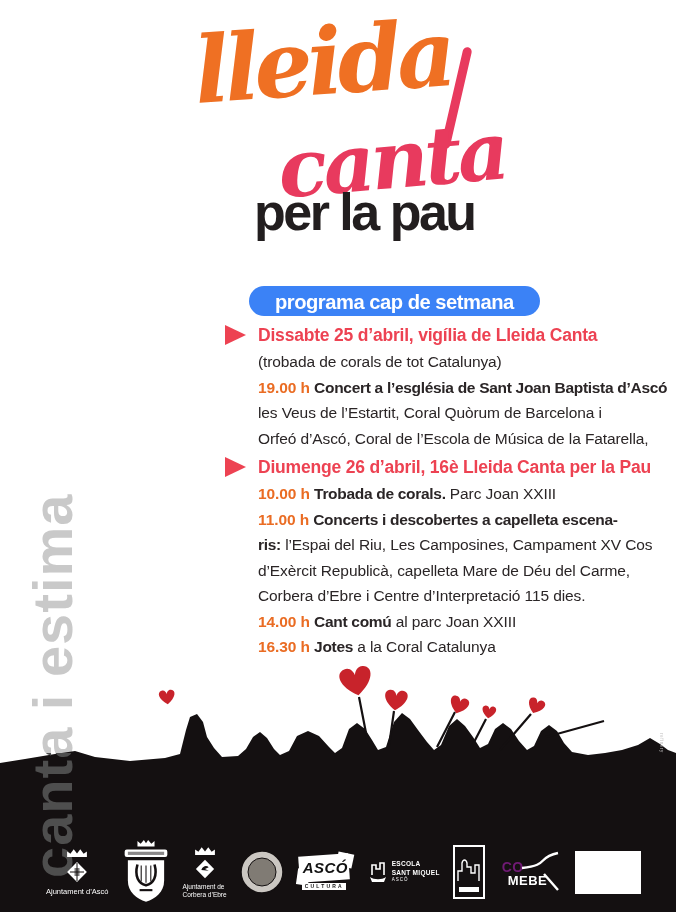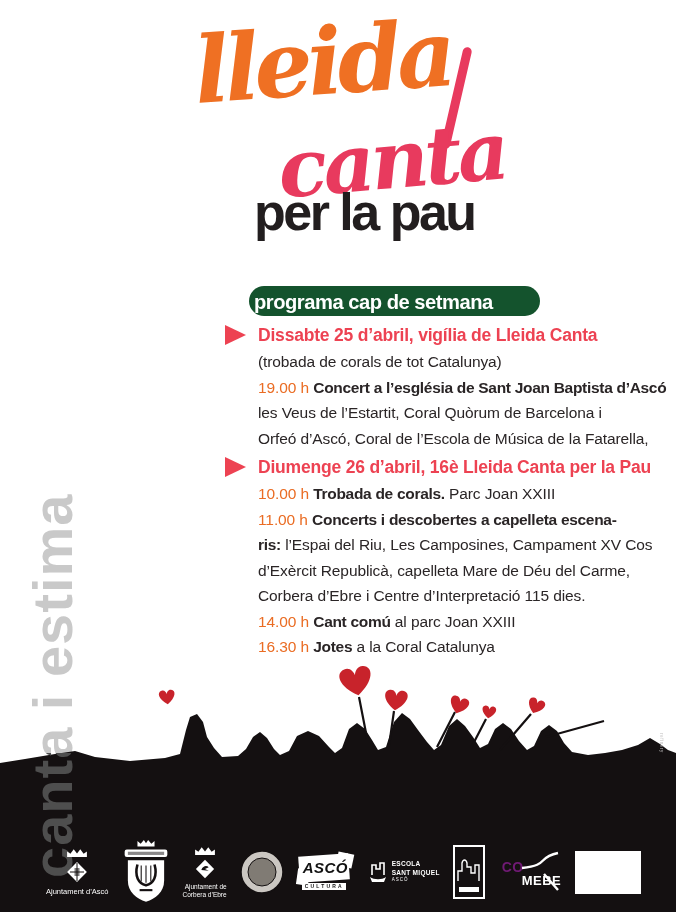--- a/index.html
+++ b/index.html
@@ -10,67 +10,67 @@
   .t-lleida{position:absolute;left:194px;top:16px;font:700 italic 92px/1 "DejaVu Serif",serif;
             color:#ef7023;transform:rotate(-4deg);letter-spacing:-5px;z-index:2;}
   .t-canta{position:absolute;left:278px;top:120px;font:700 italic 80px/1 "DejaVu Serif",serif;
            color:#e83a5e;transform:rotate(-5deg);letter-spacing:-4px;z-index:2;}
   .t-slash{position:absolute;left:452px;top:46px;width:9px;height:104px;background:#e83a5e;
            border-radius:5px;transform:rotate(13deg);z-index:1;}
   .t-perlapau{position:absolute;left:254px;top:186px;font:900 52px/1 "Liberation Sans",sans-serif;
               color:#221e1f;letter-spacing:-2.5px;z-index:2;}
 
   
-  .pill{position:absolute;left:249px;top:286px;width:291px;height:30px;background:#14532d;
-        border-radius:15px;display:flex;align-items:center;z-index:2;}
+  .pill{position:absolute;left:249px;top:286px;width:291px;height:30px;background:#3b82f6;
+        border-radius:15px;display:flex;align-items:center;justify-content:center;z-index:2;}
   .pill span{color:#fff;font:700 21px/1 "Liberation Sans",sans-serif;letter-spacing:-.5px;
              transform:scaleX(.96);white-space:nowrap;}
 
   
   .schedule{position:absolute;left:258px;top:322px;width:416px;z-index:2;}
   .section + .section{margin-top:3px;}
   .sec-head{position:relative;font:700 17.5px/26px "Liberation Sans",sans-serif;color:#ed4252;
             margin-bottom:1px;white-space:nowrap;letter-spacing:-.2px;}
   .tri{position:absolute;left:-33px;top:3px;width:0;height:0;
        border-top:10px solid transparent;border-bottom:10px solid transparent;
        border-left:21px solid #ed4252;}
   .line{font:400 15.5px/25.5px "Liberation Sans",sans-serif;color:#2a2526;
         white-space:nowrap;letter-spacing:-.1px;}
-  .seg-time{color:#ea6c23;font-weight:400;}
+  .seg-time{color:#ea6c23;font-weight:700;}
   .seg-b{font-weight:700;letter-spacing:-.3px;}
 
   
   .vside{position:absolute;left:20px;top:878px;width:500px;height:66px;
          transform:rotate(-90deg);transform-origin:0 0;
          font:800 56px/66px "Liberation Sans",sans-serif;letter-spacing:1px;white-space:nowrap;}
   .vside.light{color:#c9c9c9;clip-path:inset(0 0 0 125px);z-index:0;}
   .vside.dark{color:#4e4e4e;clip-path:inset(0 375px 0 0);z-index:4;}
 
   
   .sil{position:absolute;left:0;top:665px;z-index:1;display:block;}
 
   
   .logos{position:absolute;left:46px;top:836px;height:72px;display:flex;align-items:center;
          gap:13px;z-index:5;}
   .lg{display:flex;flex-direction:column;align-items:center;justify-content:center;gap:2px;}
-  .lg-label{color:#fff;font:400 7.5px/1.2 "Liberation Sans",sans-serif;text-align:right;white-space:nowrap;}
+  .lg-label{color:#fff;font:400 7.5px/1.2 "Liberation Sans",sans-serif;text-align:left;white-space:nowrap;}
   .lg-label.small{font-size:6.5px;}
   .asco-logo{position:relative;width:58px;height:42px;}
   .asco-shard{position:absolute;background:#fff;}
   .asco-txt{position:absolute;left:6px;top:9px;color:#111;font:900 italic 15px/1 "Liberation Sans",sans-serif;
             letter-spacing:.5px;z-index:2;}
   .asco-bar{position:absolute;left:5px;bottom:3px;background:#fff;color:#111;
             font:700 5px/1 "Liberation Sans",sans-serif;letter-spacing:2.2px;padding:1.5px 2px 1px 3px;z-index:2;}
   .escola-wrap{display:flex;flex-direction:row;align-items:center;gap:4px;}
   .escola-txt{display:flex;flex-direction:column;color:#fff;}
   .escola-l1{font:700 6.5px/1.3 "Liberation Sans",sans-serif;letter-spacing:.3px;}
   .escola-l3{font:400 4.5px/1.4 "Liberation Sans",sans-serif;letter-spacing:1px;}
   .comebe{position:relative;width:64px;height:44px;}
   .comebe-co{position:absolute;left:4px;top:10px;color:#701a75;font:800 14px/1 "Liberation Sans",sans-serif;letter-spacing:.5px;}
-  .comebe-mebe{position:absolute;left:24px;top:24px;color:#fff;font:800 13px/1 "Liberation Sans",sans-serif;letter-spacing:.5px;}
+  .comebe-mebe{position:absolute;left:10px;top:24px;color:#fff;font:800 13px/1 "Liberation Sans",sans-serif;letter-spacing:.5px;}
   .lg-blank{width:66px;height:43px;background:#fff;}
 
   
   .credit{position:absolute;left:658px;top:733px;z-index:6;color:#bfbdbd;
           font:400 4.5px/1 "Liberation Sans",sans-serif;writing-mode:vertical-rl;letter-spacing:.6px;}
 </style>
 </head>
 <body>
 
 <div class="poster">

